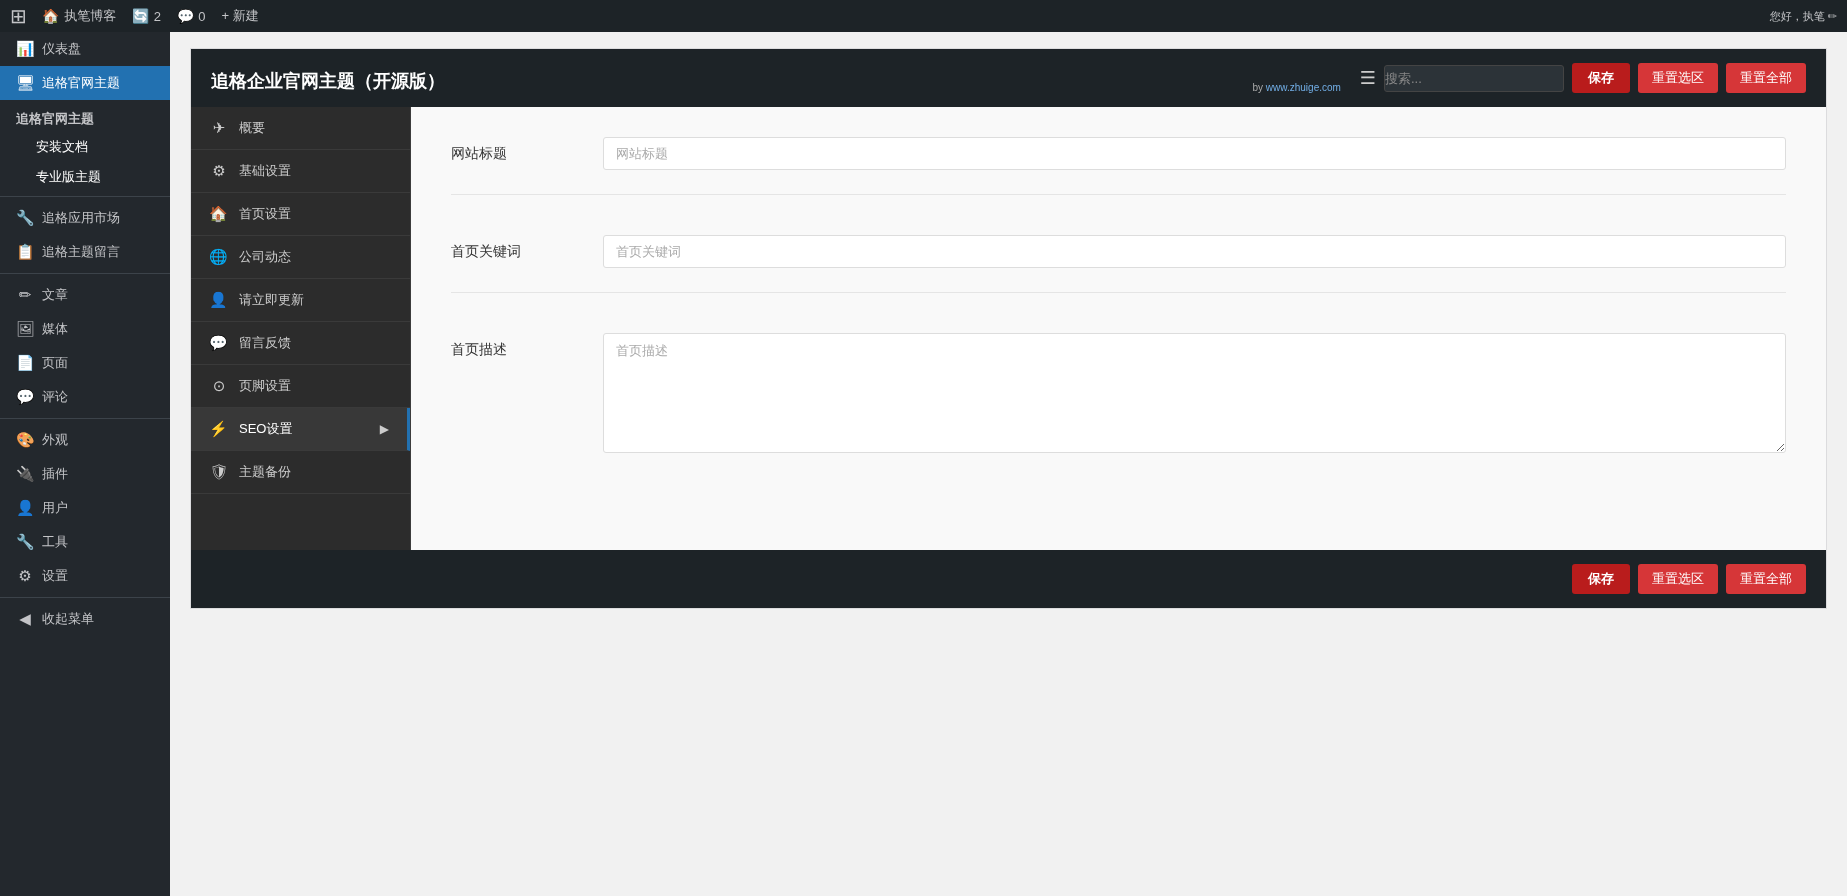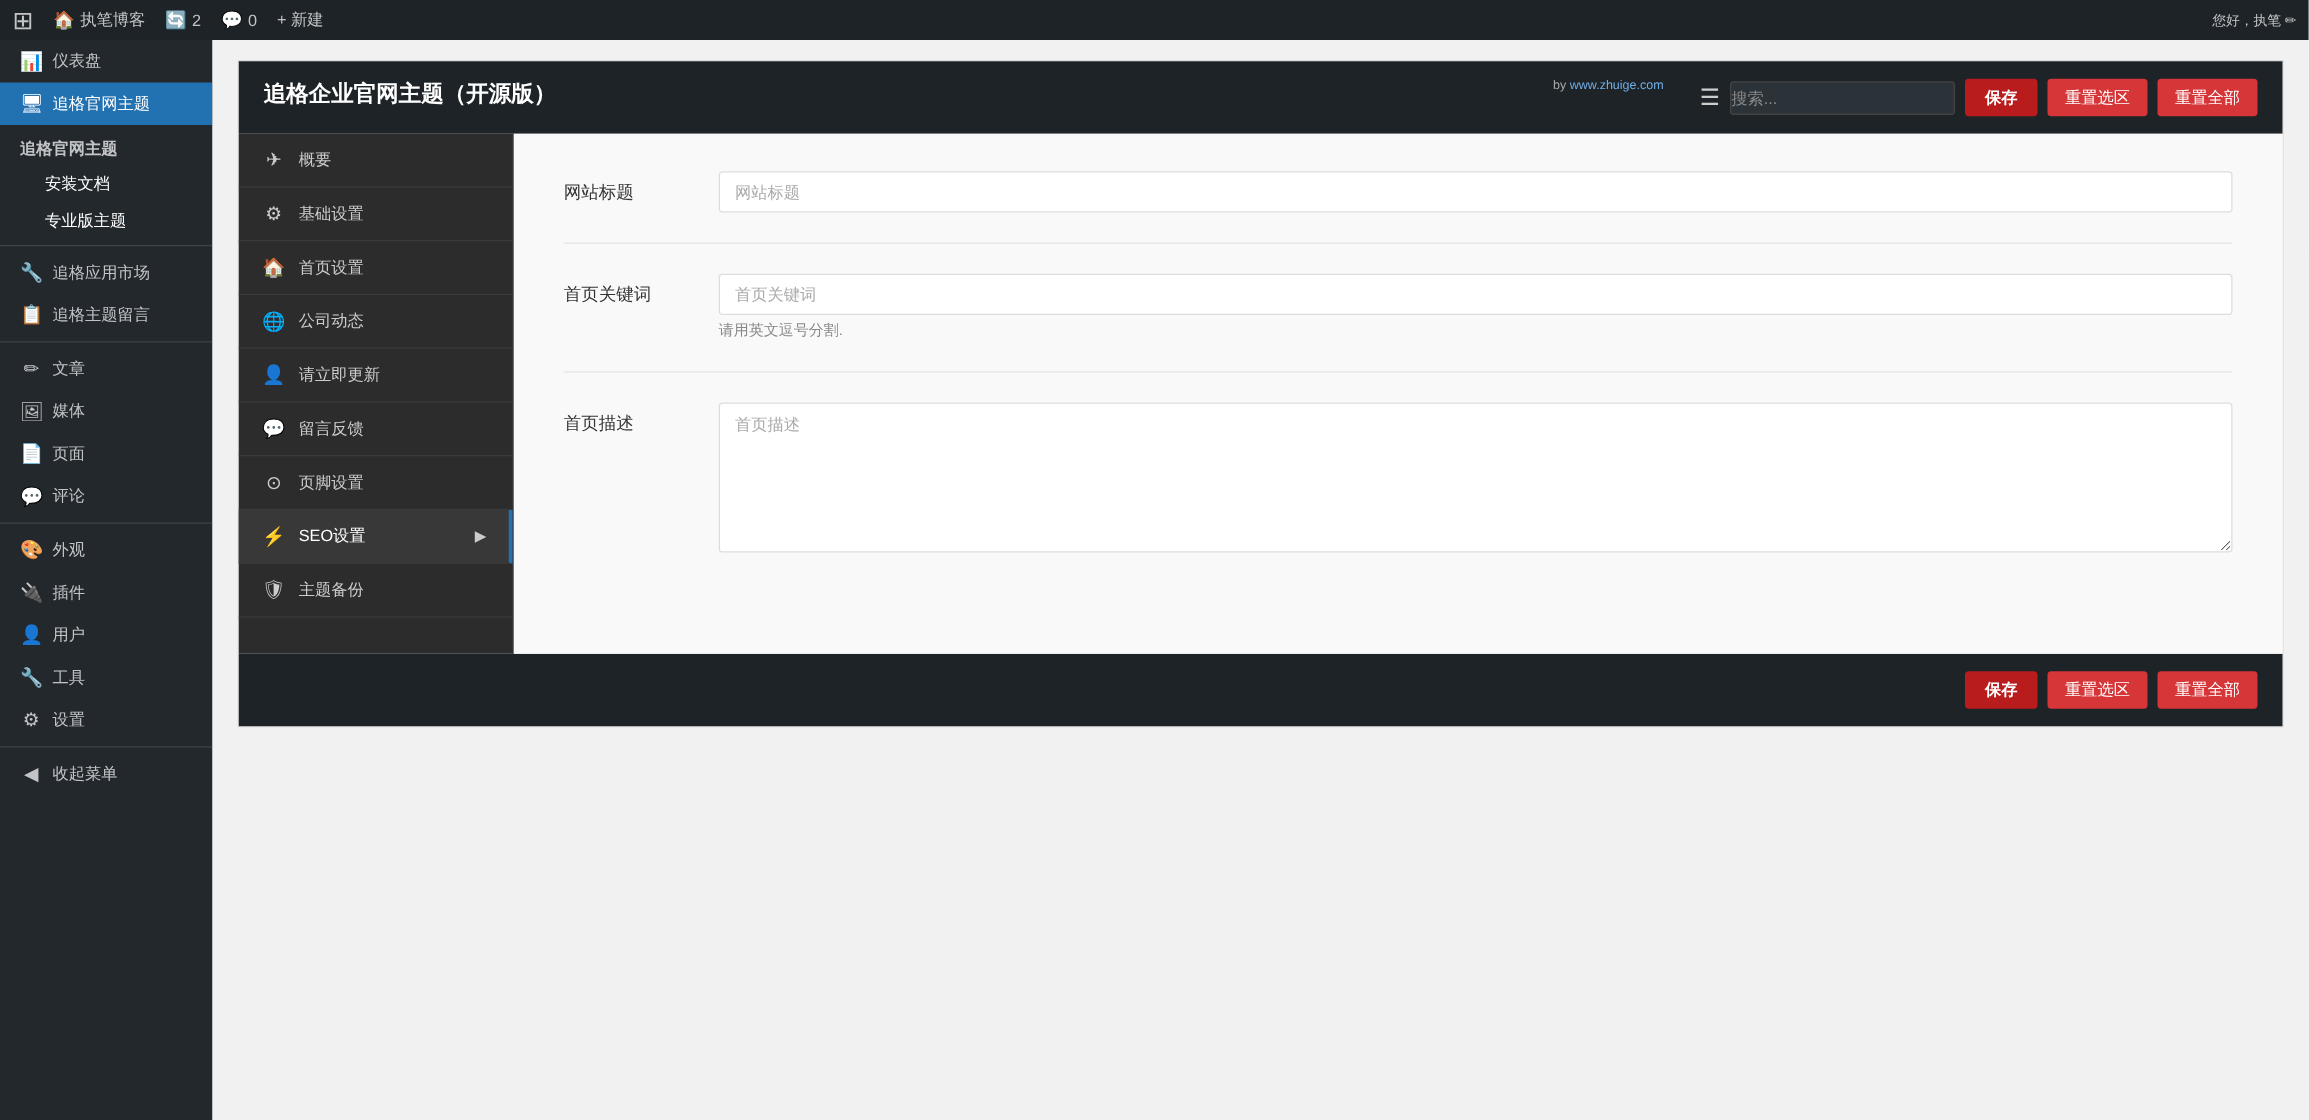--- a/index.html
+++ b/index.html
@@ -84,22 +84,22 @@
       background: #fff;
       border: 1px solid #dcdcde;
     }
 
     
     .theme-header {
       background: #1d2327;
       color: #fff;
       padding: 14px 20px;
       display: flex;
-      align-items: flex-start;
-      gap: 29px;
+      align-items: flex-end;
+      gap: 19px;
     }
     .theme-title {
       font-size: 18px;
       font-weight: 600;
       flex: 1;
     }
     .theme-by { font-size: 10px; color: #aaa; }
     .theme-by a { color: #72aee6; text-decoration: none; }
     .theme-header-actions { display: flex; align-items: center; gap: 8px; margin-left: auto; }
     .search-input {
@@ -174,26 +174,26 @@
 
     
     .theme-content {
       flex: 1;
       background: #f9f9f9;
       padding: 30px 40px;
     }
 
     
     .form-section {
-      margin-bottom: 24px;
+      margin-bottom: 40px;
       padding-bottom: 24px;
       border-bottom: 1px solid #e5e5e5;
       display: flex;
       align-items: flex-start;
-      gap: 24px;
+      gap: 52px;
     }
     .form-section:last-child { border-bottom: none; }
     .form-label {
       min-width: 100px;
       font-size: 14px;
       color: #333;
       padding-top: 8px;
       font-weight: 500;
     }
     .form-field { flex: 1; }
@@ -406,21 +406,20 @@
             <div class="form-label">网站标题</div>
             <div class="form-field">
               <input type="text" class="form-input" placeholder="网站标题" style="">
             </div>
           </div>
 
           <div class="form-section">
             <div class="form-label">首页关键词</div>
             <div class="form-field">
               <input type="text" class="form-input" placeholder="首页关键词" style="">
-              <div class="form-hint">请用英文逗号分割.</div>
             </div>
           </div>
 
           <div class="form-section">
             <div class="form-label">首页描述</div>
             <div class="form-field">
               <textarea class="form-textarea" placeholder="首页描述" style=""></textarea>
             </div>
           </div>
 

